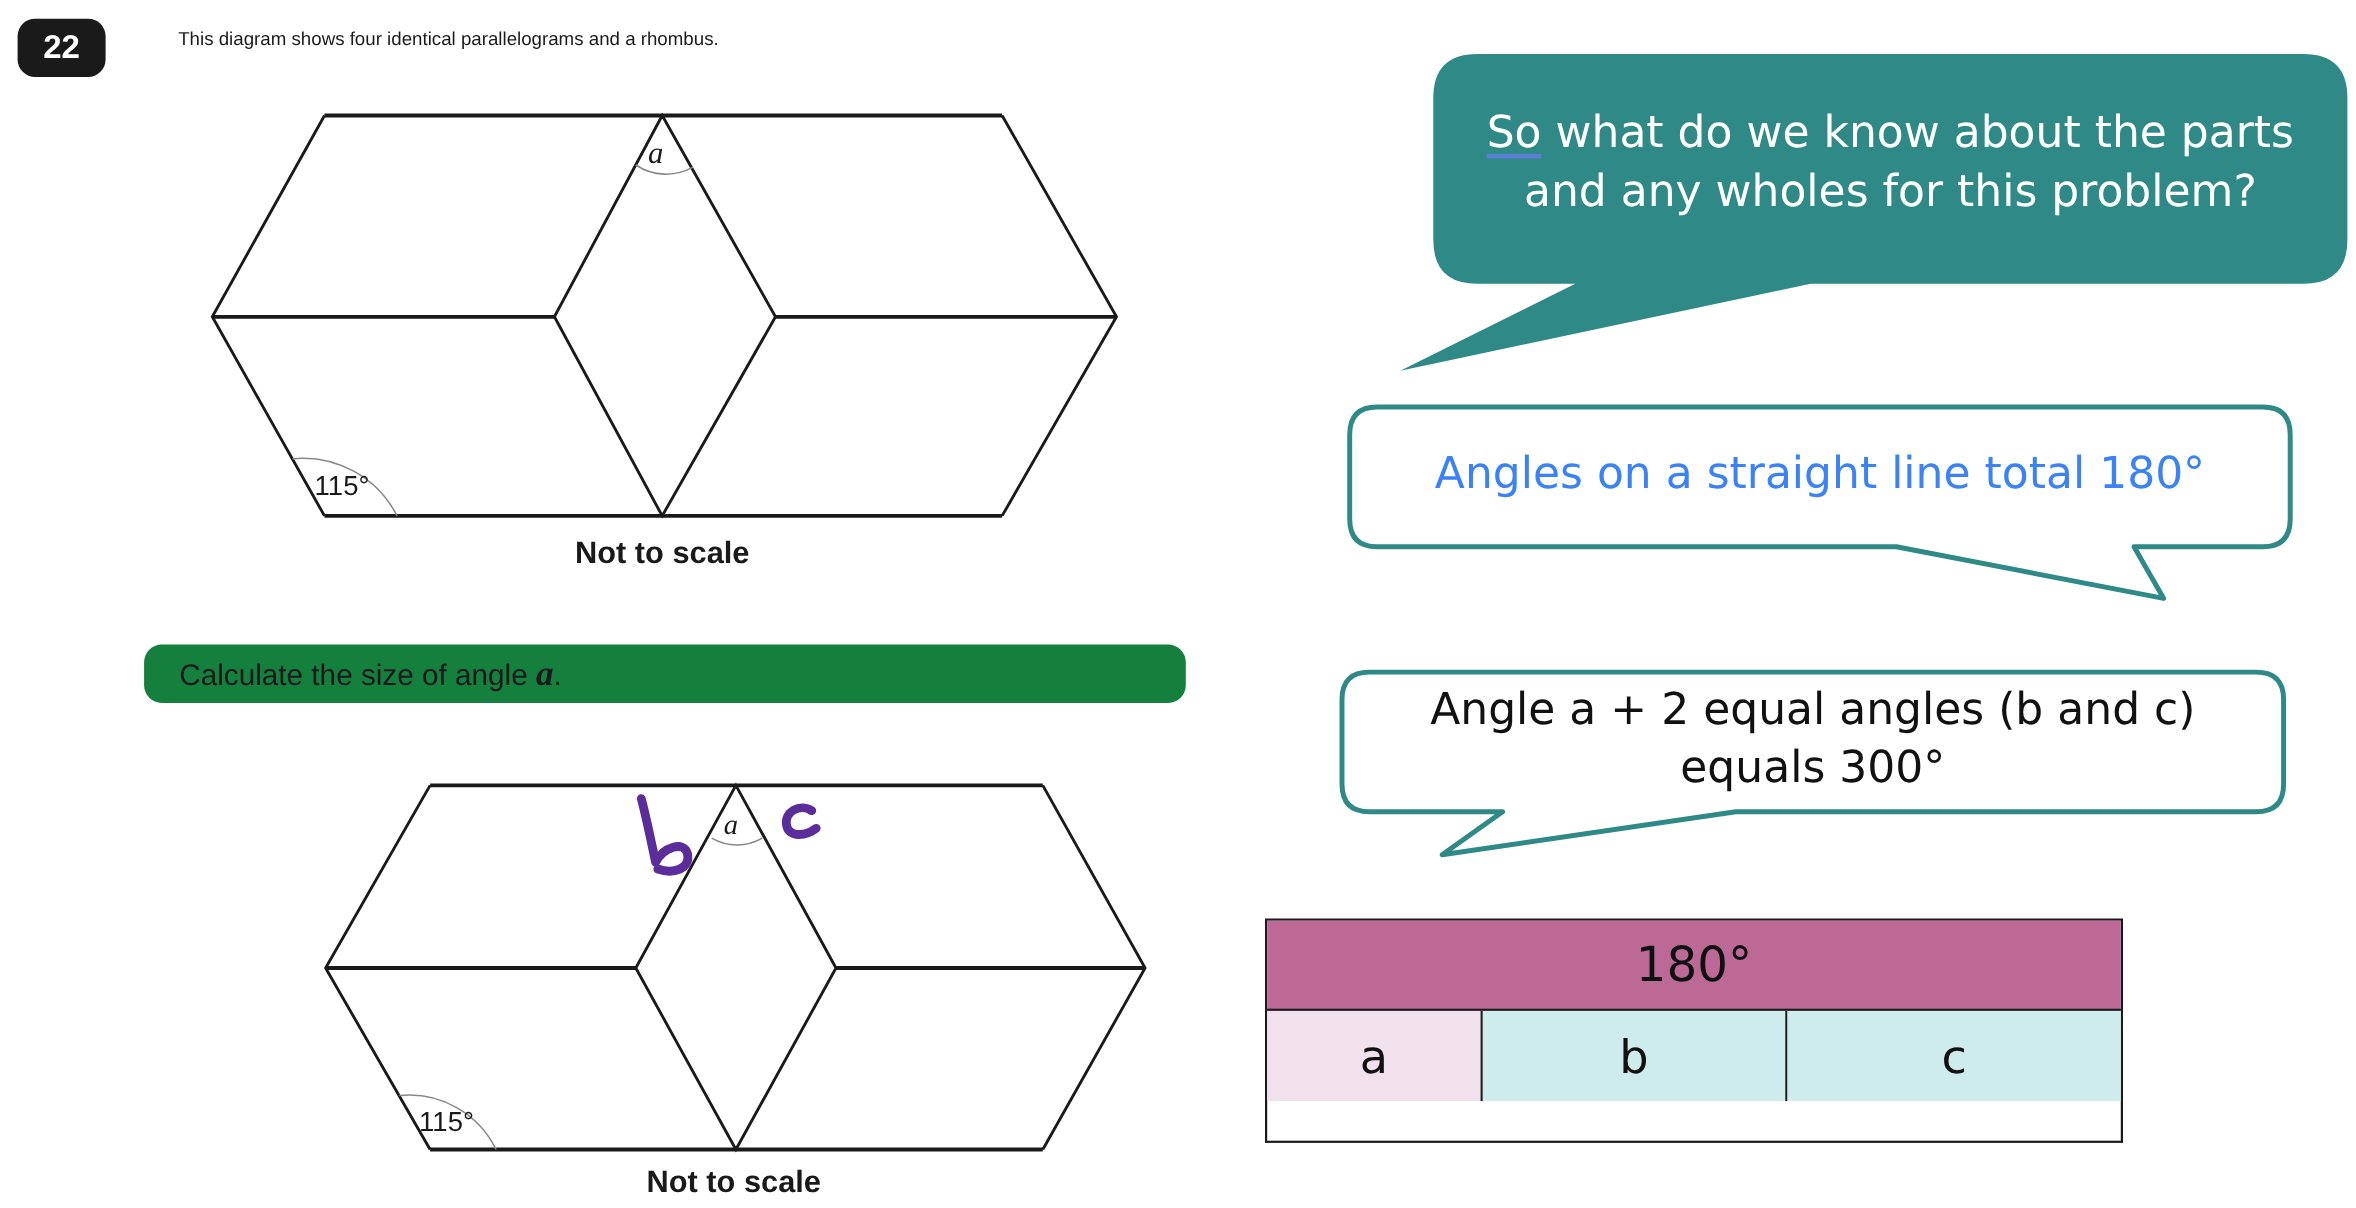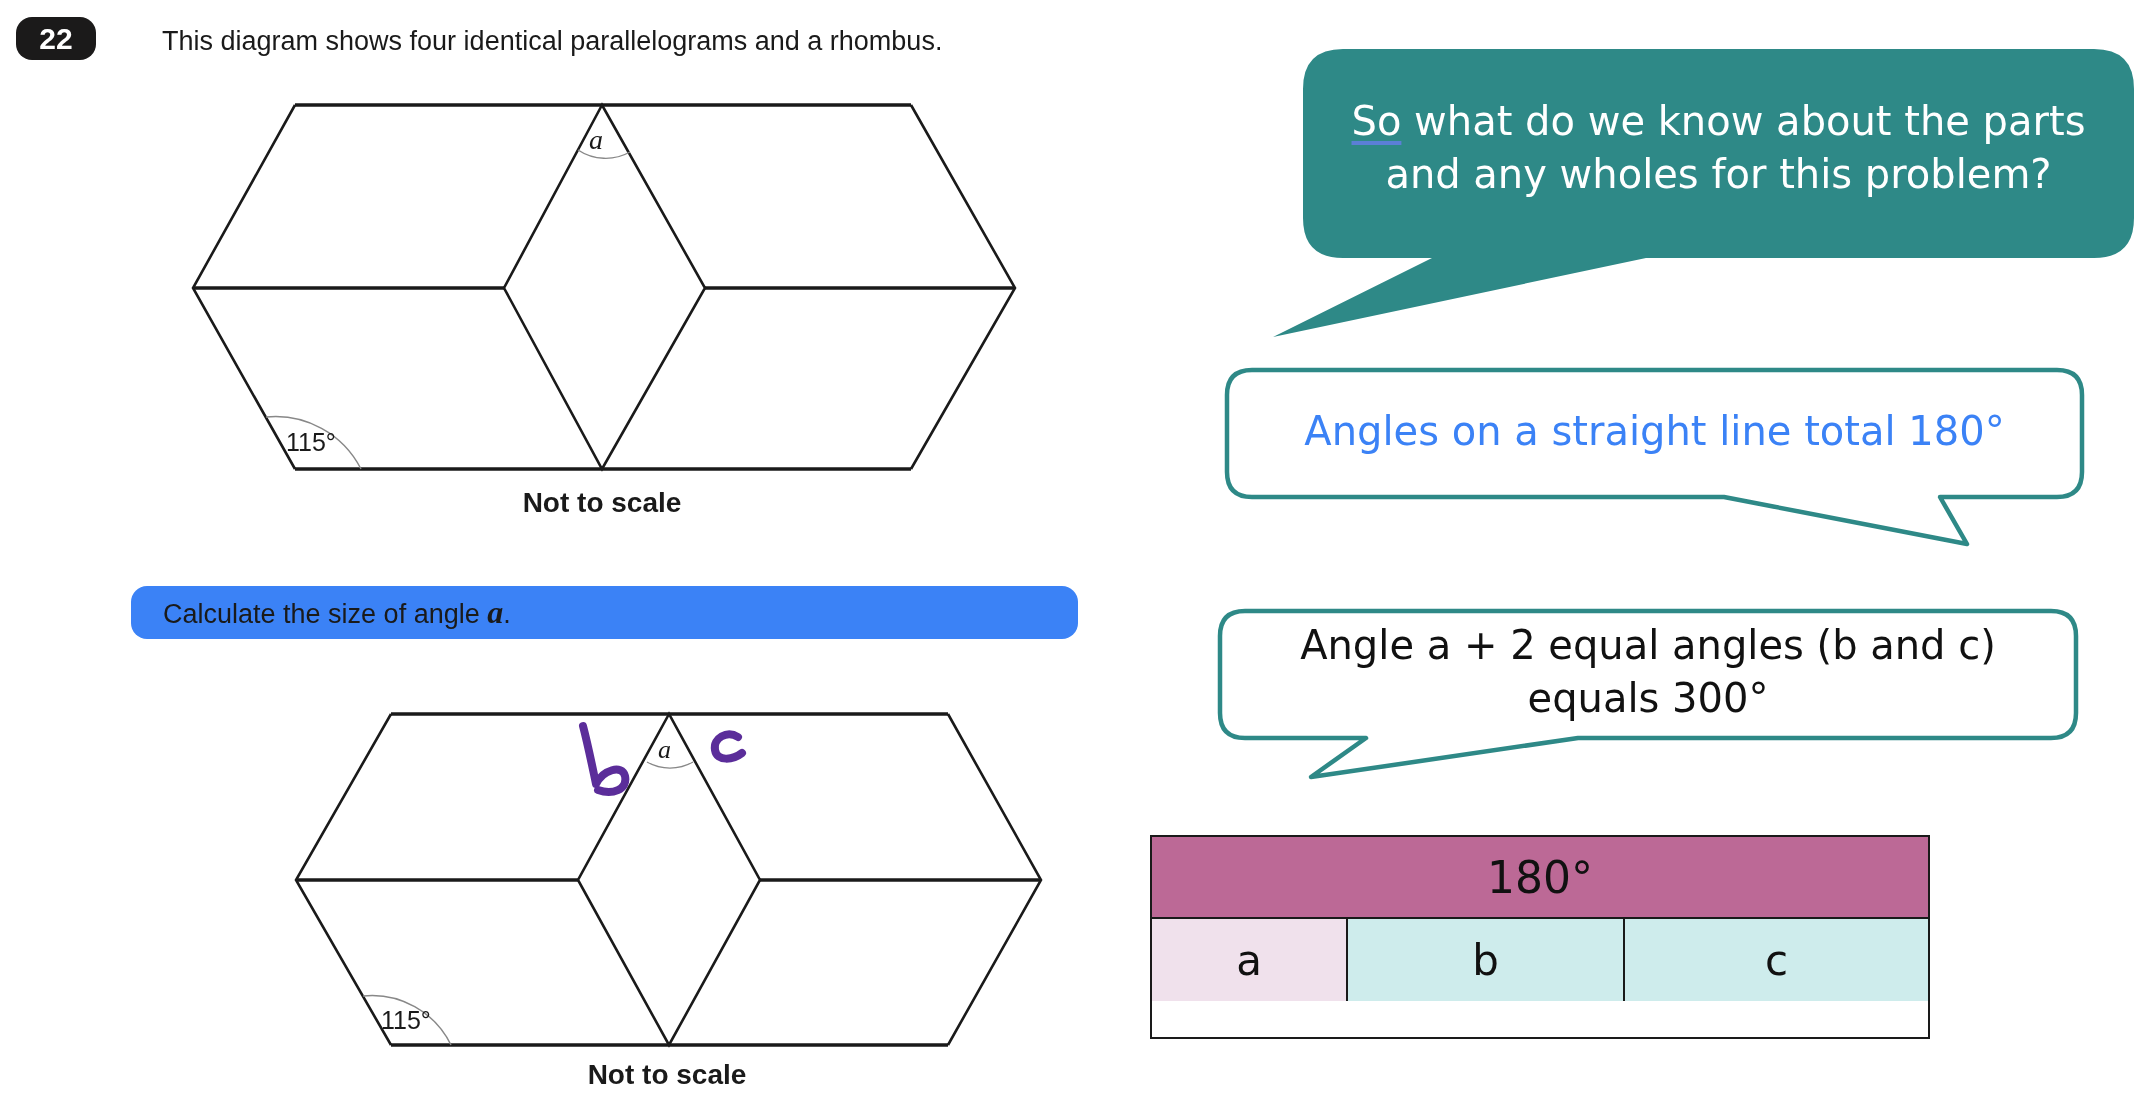--- a/index.html
+++ b/index.html
@@ -1,22 +1,22 @@
 <!DOCTYPE html>
 <html><head>
 <meta charset="utf-8">
 <style>
   html, body { margin: 0; padding: 0; background: #ffffff; }
   body { width: 2142px; height: 1098px; position: relative; overflow: hidden; font-family: "Liberation Sans", sans-serif; color: #1a1a1a; }
   .abs { position: absolute; }
-  .badge { left: 16px; top: 17px; width: 80px; height: 43px; background: #1b1a1a; color: #fff; border-radius: 16px; font-weight: bold; font-size: 30px; display: flex; align-items: center; justify-content: center; }
-  .intro { left: 162px; top: 26px; font-size: 27px; color: #1a1a1a; }
+  .badge { left: 16px; top: 17px; width: 80px; height: 53px; background: #1b1a1a; color: #fff; border-radius: 16px; font-weight: bold; font-size: 30px; display: flex; align-items: center; justify-content: center; }
+  .intro { left: 162px; top: 26px; font-size: 17px; color: #1a1a1a; }
   .diagram { left: 0; top: 0; }
   .caption { font-weight: bold; font-size: 28px; transform: translateX(-50%); white-space: nowrap; }
-  .prompt { left: 131px; top: 586px; width: 947px; height: 53px; background: #3b82f6; border-radius: 16px; display: flex; align-items: center; }
+  .prompt { left: 131px; top: 586px; width: 947px; height: 53px; background: #15803d; border-radius: 16px; display: flex; align-items: center; }
   .prompt span.txt { margin-left: 32px; font-size: 27px; }
   .prompt i { font-family: "Liberation Serif", serif; font-size: 32px; font-weight: bold; font-style: italic; }
   .callout-text { font-family: "DejaVu Sans", sans-serif; text-align: center; font-size: 40px; line-height: 53px; }
   .teal-text { left: 1303px; top: 95px; width: 831px; color: #ffffff; }
   .teal-text .so { text-decoration: underline; text-decoration-color: #5b7fd6; text-underline-offset: 6px; }
   .box1-text { left: 1227px; top: 405px; width: 855px; color: #3b82f6; }
   .box2-text { left: 1220px; top: 619px; width: 856px; color: #111; }
   .bar { left: 1150px; top: 835px; width: 780px; height: 204px; border: 2px solid #1a1a1a; box-sizing: border-box; }
   .bar-top { position: absolute; left: 0; top: 0; width: 100%; height: 82px; background: #bc6996; border-bottom: 2px solid #1a1a1a; box-sizing: border-box; display: flex; align-items: center; justify-content: center; font-family: "DejaVu Sans", sans-serif; font-size: 44px; color: #111; }
   .bar-row { position: absolute; left: 0; top: 82px; width: 100%; height: 82px; display: flex; }

